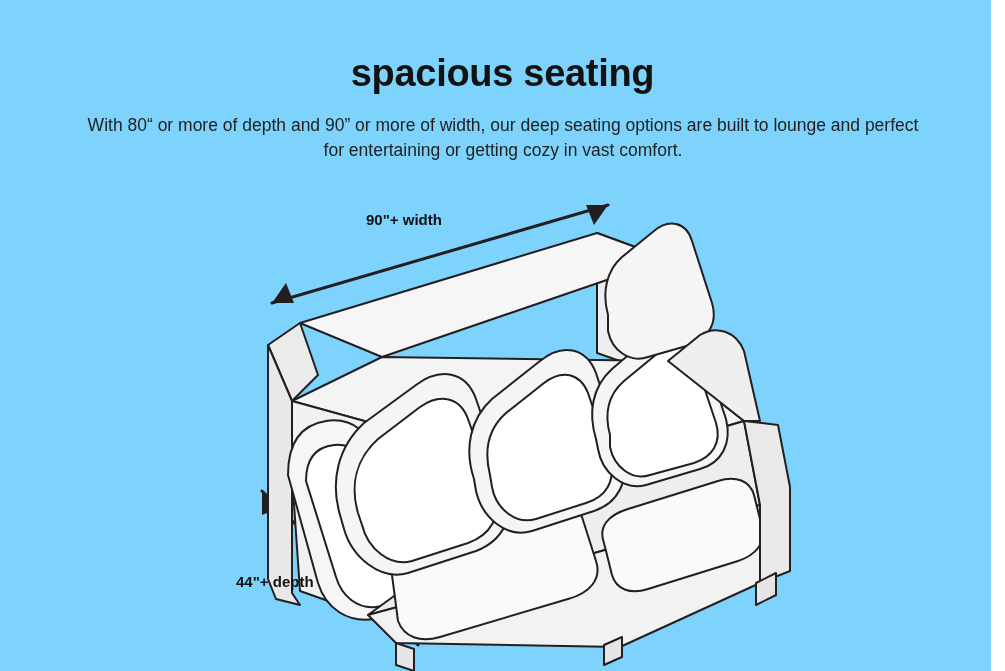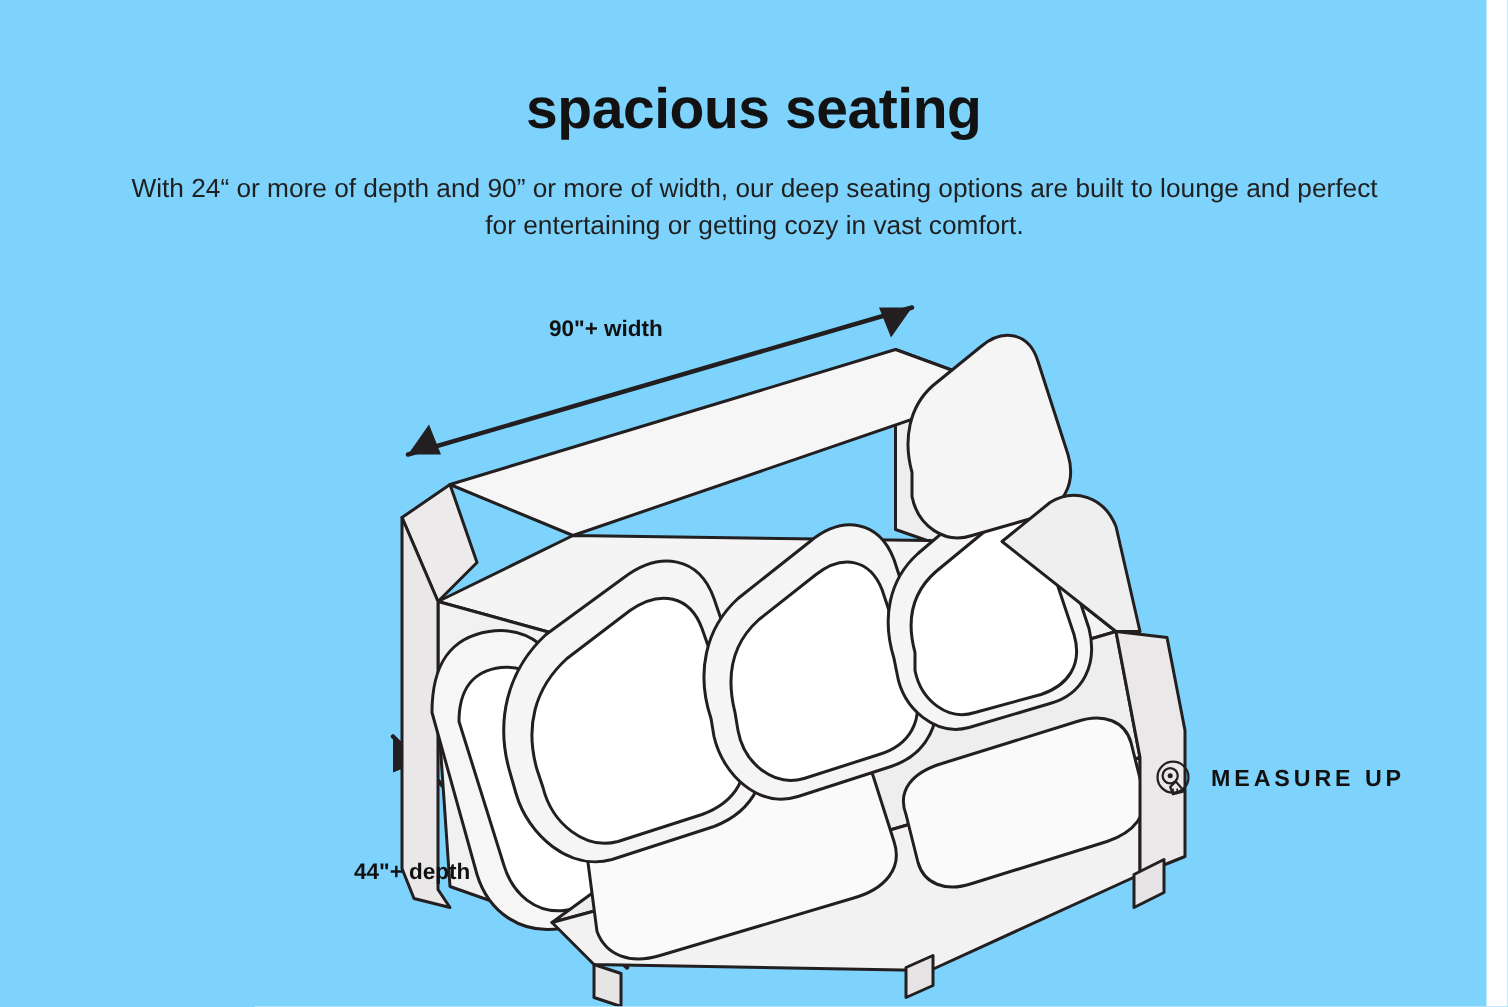--- a/index.html
+++ b/index.html
@@ -94,21 +94,21 @@
     height: 30px;
   }
 </style>
 </head>
 <body>
 
 <div class="page">
 
   <div class="headline">spacious seating</div>
 
-  <div class="subhead">With 24“ or more of depth and 90” or more of width, our deep seating options are built to lounge and perfect for entertaining or getting cozy in vast comfort.</div>
+  <div class="subhead">With 80“ or more of depth and 90” or more of width, our deep seating options are built to lounge and perfect for entertaining or getting cozy in vast comfort.</div>
 
   <div class="diagram">
 
     <svg width="1005" height="496" viewBox="0 0 1005 496">
       <g fill="none" stroke="#231f20" stroke-width="2" stroke-linejoin="round" stroke-linecap="round">
 
         <g>
           <line x1="272" y1="128" x2="608" y2="30" stroke-width="3"></line>
           <polygon points="608,30 586,30 594,50" fill="#231f20" stroke="none"></polygon>
           <polygon points="272,128 294,128 286,108" fill="#231f20" stroke="none"></polygon>
@@ -162,27 +162,16 @@
           <path d="M604 470 L604 490 L622 482 L622 462 Z" fill="#e6e4e4"></path>
           <path d="M756 408 L756 430 L776 420 L776 398 Z" fill="#e6e4e4"></path>
         </g>
       </g>
     </svg>
 
     <div class="label label-width">90"+ width</div>
     <div class="label label-depth">44"+ depth</div>
 
     <div class="measure-block">
-      <div class="measure-head">
-        <svg class="tape-icon" viewBox="0 0 32 32">
-          <circle cx="16" cy="14" r="11" fill="none" stroke="#231f20" stroke-width="1.6"></circle>
-          <circle cx="14" cy="13" r="5.4" fill="none" stroke="#231f20" stroke-width="1.6"></circle>
-          <circle cx="14" cy="13" r="1.8" fill="#231f20"></circle>
-          <path d="M18 17 L24 24 L16 26 L14 21 Z" fill="none" stroke="#231f20" stroke-width="1.6"></path>
-          <line x1="16" y1="22" x2="16" y2="25" stroke="#231f20" stroke-width="1.2"></line>
-          <line x1="19" y1="22" x2="19" y2="25" stroke="#231f20" stroke-width="1.2"></line>
-        </svg>
-        <span class="measure-title">MEASURE UP</span>
-      </div>
     </div>
 
   </div>
 </div>
 
 </body></html>

